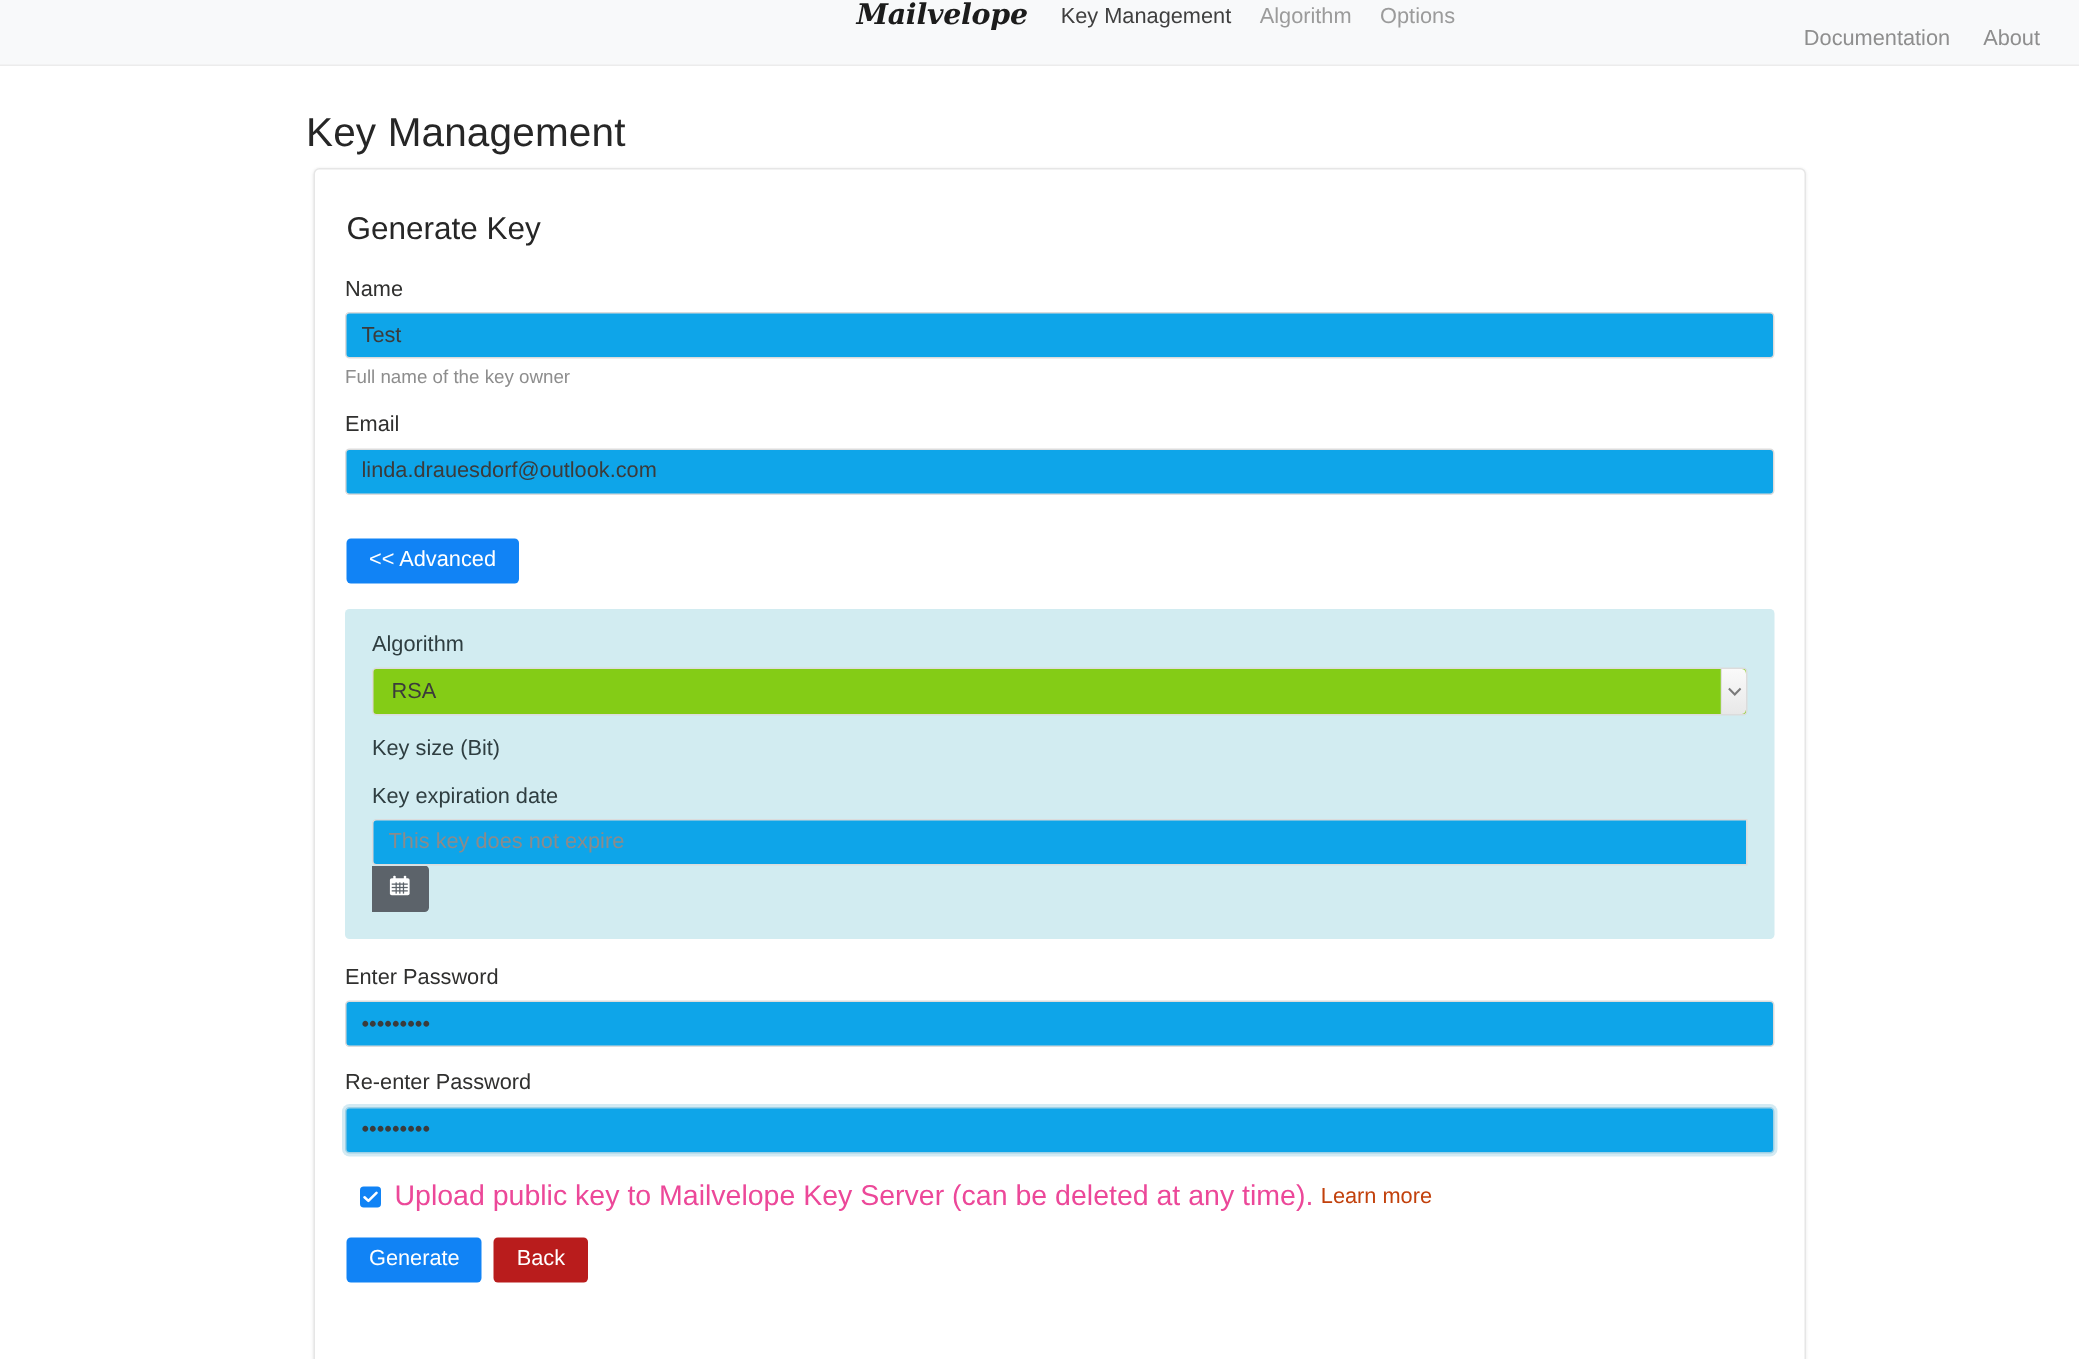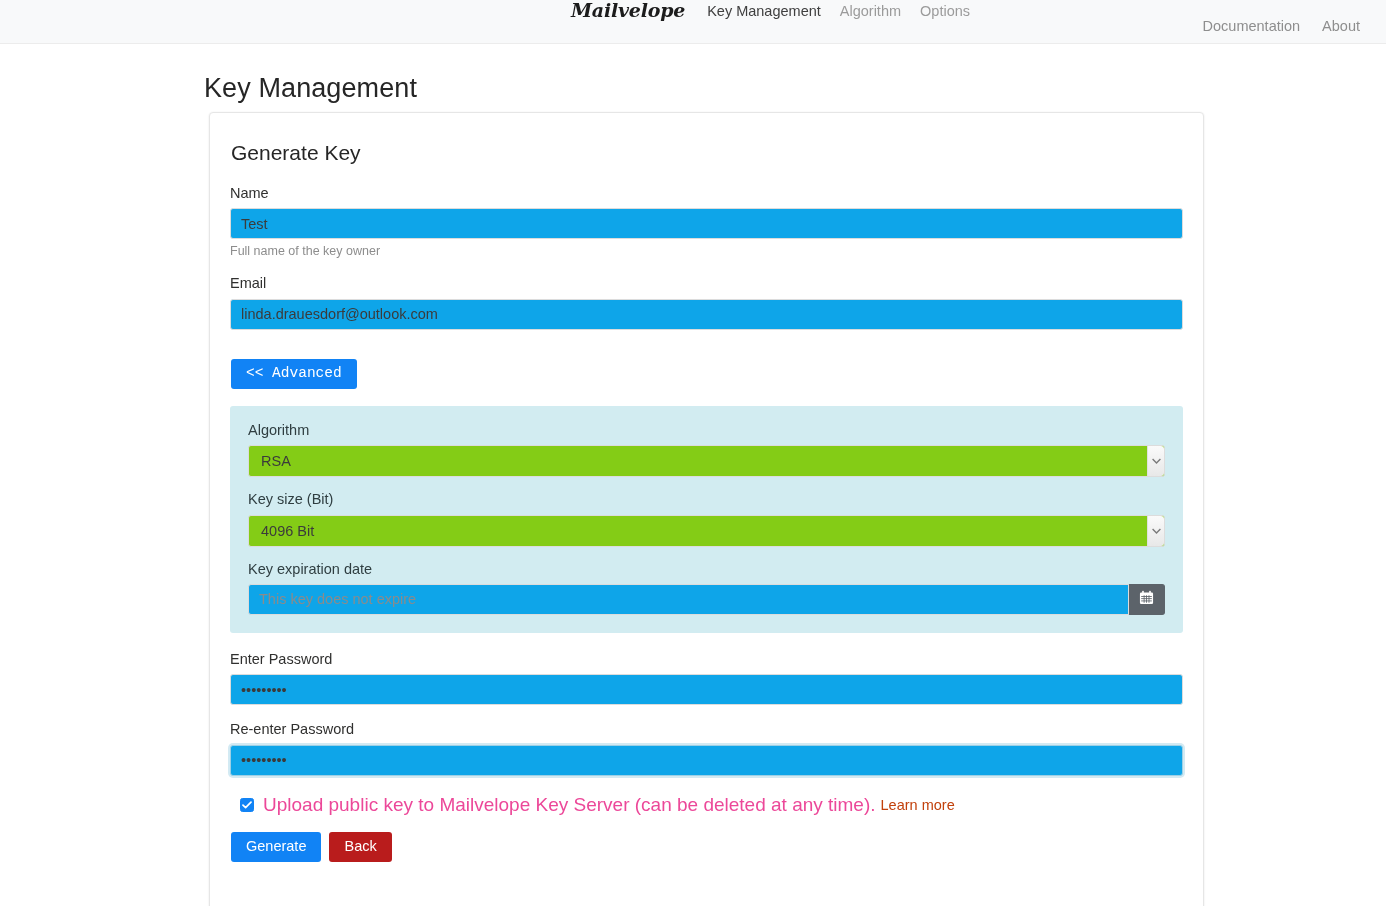--- a/index.html
+++ b/index.html
@@ -130,21 +130,21 @@
     font-size: 14.5px;
     border: none;
     border-radius: 3px;
     padding: 7px 15px;
     cursor: pointer;
     line-height: 1.1;
   }
   .btn-primary { background: #1183f5; color: #ffffff; }
   .btn-secondary { background: #b91c1c; color: #ffffff; }
 
-  .advanced-btn { margin: 13px 0 17px 1px; font-family: Liberation Mono, monospace; }
+  .advanced-btn { margin: 13px 0 17px 1px; }
 
   
   .advanced-panel {
     background: #d2ecf1;
     border-radius: 3px;
     padding: 16px 18px 18px 18px;
     margin-bottom: 18px;
   }
   .advanced-panel .form-label { color: #2f3e41; }
   .advanced-panel .field { margin-bottom: 14px; }
@@ -166,21 +166,21 @@
     background: linear-gradient(#fafafa, #e8e8e8);
     border-left: 1px solid #e0e0e0;
     border-radius: 0 3px 3px 0;
     display: flex;
     align-items: center;
     justify-content: center;
     pointer-events: none;
   }
   .select-arrow svg { display: block; }
 
-  .input-group { display: flex; }
+  .input-group { display: flex; flex-direction: column; }
   .input-group .form-control {
     border-top-right-radius: 0;
     border-bottom-right-radius: 0;
     flex: 1 1 auto;
   }
   .calendar-btn {
     width: 38px;
     height: 31px;
     background: #5c636a;
     border: 1px solid #5c636a;
@@ -274,30 +274,20 @@
         <span class="select-arrow">
           <svg width="9" height="6" viewBox="0 0 9 6">
               <path d="M0.6 1 L4.5 5 L8.4 1" fill="none" stroke="#7a7a7a" stroke-width="1.4"></path>
             </svg>
         </span>
       </div>
     </div>
 
     <div class="field">
       <label class="form-label">Key size (Bit)</label>
-      <div class="select-wrap">
-        <select class="form-control">
-          <option>4096 Bit</option>
-        </select>
-        <span class="select-arrow">
-          <svg width="9" height="6" viewBox="0 0 9 6">
-              <path d="M0.6 1 L4.5 5 L8.4 1" fill="none" stroke="#7a7a7a" stroke-width="1.4"></path>
-            </svg>
-        </span>
-      </div>
     </div>
 
     <div class="field">
       <label class="form-label">Key expiration date</label>
       <div class="input-group">
         <input class="form-control" type="text" placeholder="This key does not expire" style="">
         <button class="calendar-btn">
           <span>
             <svg width="15" height="15" viewBox="0 0 16 16" fill="#ffffff">
               <rect x="1" y="2.6" width="14" height="12.2" rx="1.3"></rect>

